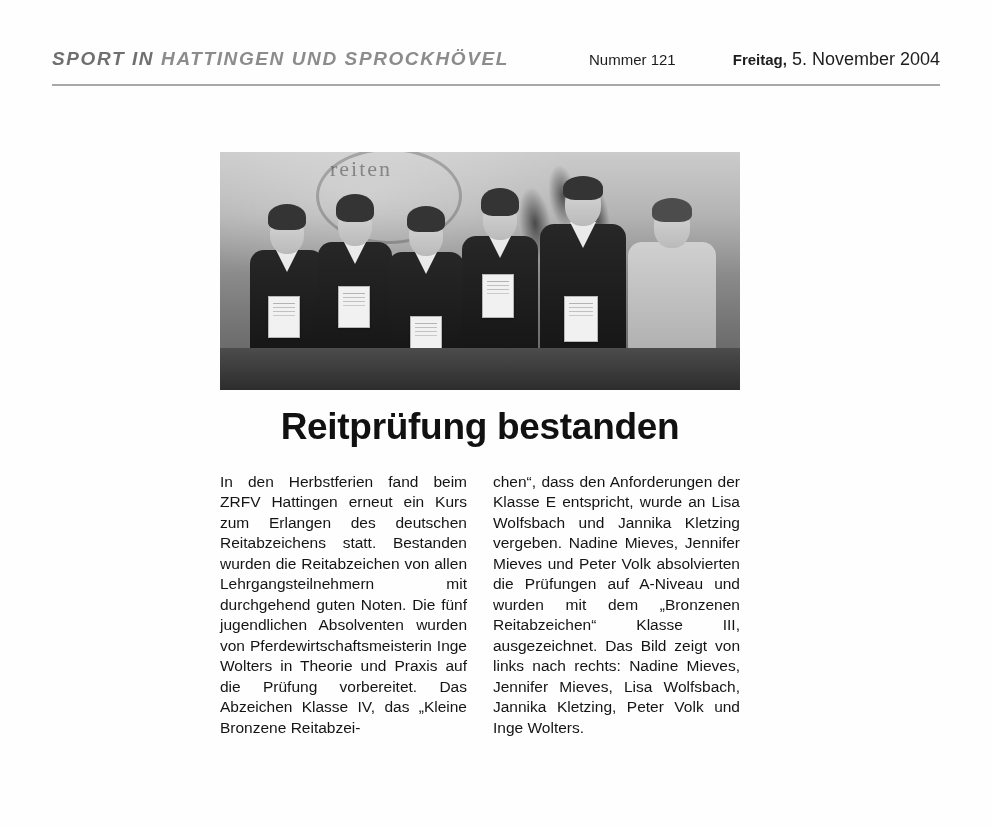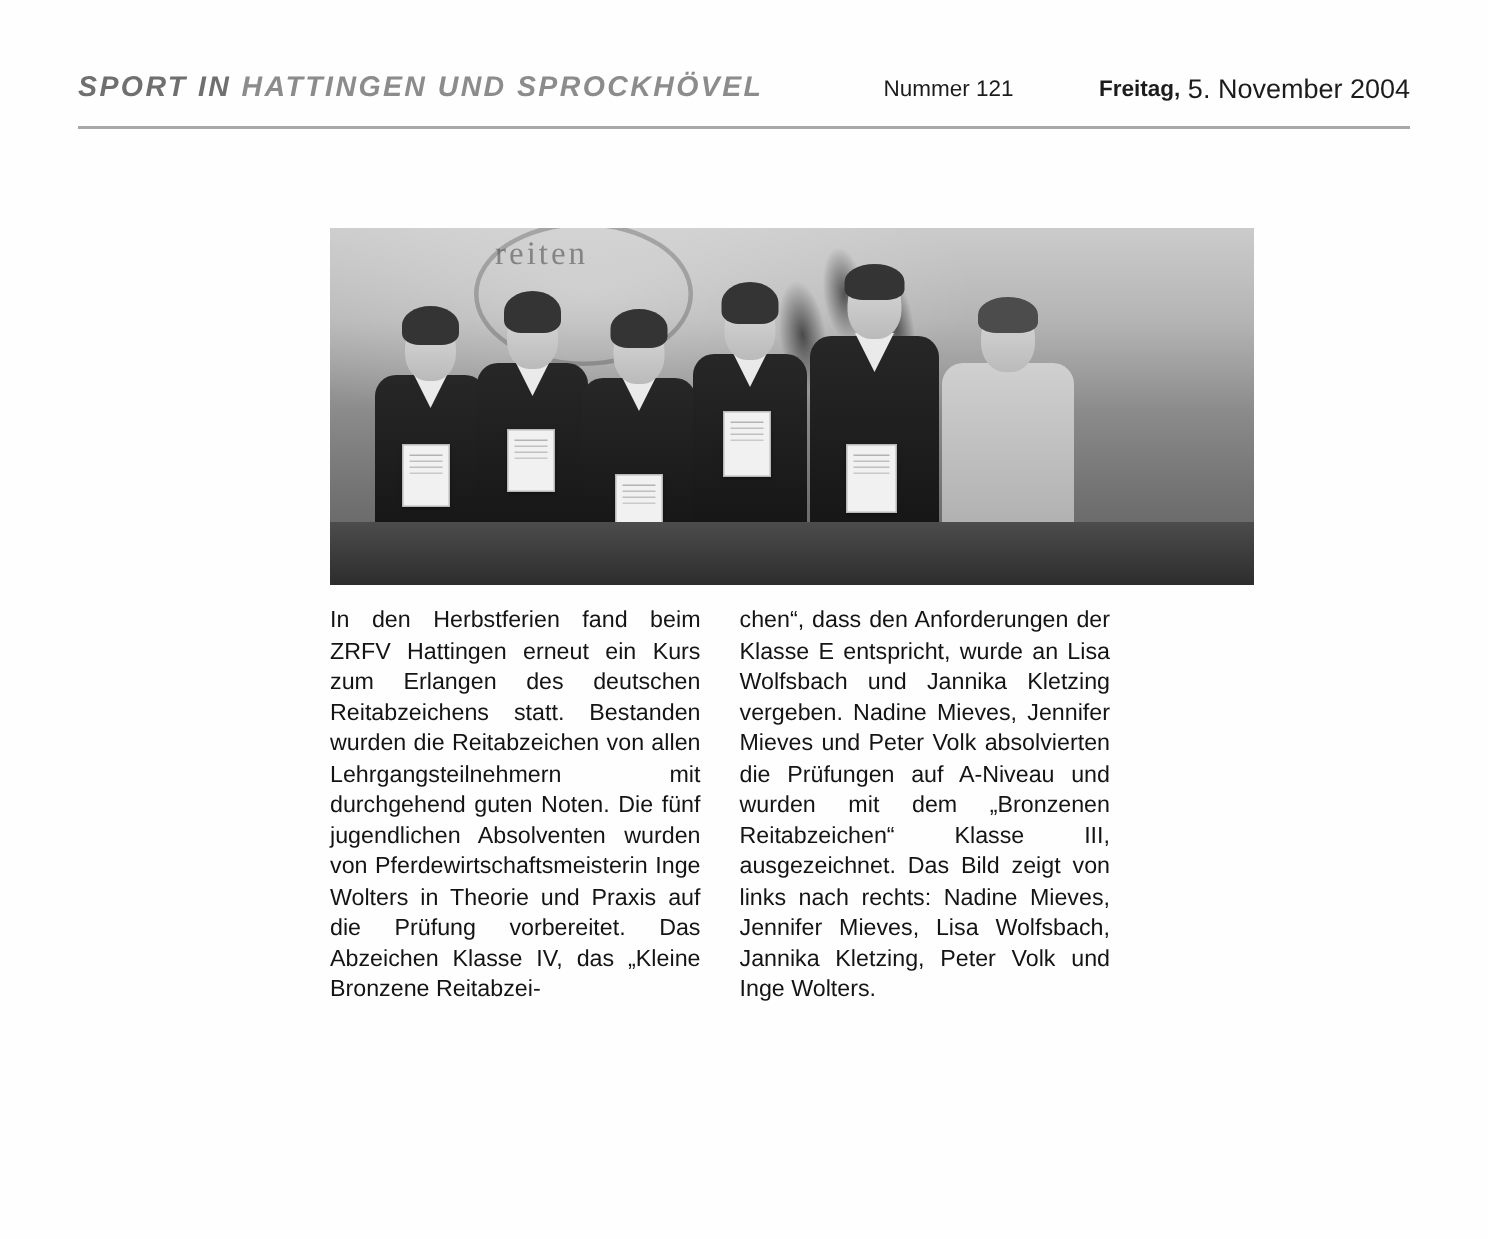--- a/index.html
+++ b/index.html
@@ -70,21 +70,21 @@
 
   
   .article {
     position: absolute;
     left: 220px;
     top: 152px;
     width: 520px;
   }
 
   .photo {
-    width: 616px;
+    width: 520px;
     height: 238px;
     position: relative;
     overflow: hidden;
     background: #bef264;
     filter: grayscale(100%);
   }
   
   .photo .backdrop {
     position: absolute;
     inset: 0;
@@ -284,20 +284,21 @@
       <div class="person" style="left:406px; width:92px; height:206px;">
         <div class="legs" style="bottom:0; width:52px; height:48px; background:#cfc6b6;"></div>
         <div class="body" style="bottom:30px; width:88px; height:118px; background:linear-gradient(180deg,#d8cfbe 0%, #b7ad9c 100%);"></div>
         <div class="head" style="bottom:142px; width:36px; height:44px;"></div>
         <div class="hair" style="bottom:168px; width:40px; height:24px; background:#554b40;"></div>
       </div>
 
       <div class="floor"></div>
     </div>
 
+    <h1 class="headline">Reitprüfung bestanden</h1>
 
     <div class="columns">
       <div class="column">
         <p>In den Herbstferien fand beim ZRFV Hattingen erneut ein Kurs zum Erlangen des deutschen Reitabzeichens statt. Bestanden wurden die Reitabzeichen von allen Lehrgangsteilnehmern mit durchgehend guten Noten. Die fünf jugendlichen Absolventen wurden von Pferdewirtschaftsmeisterin Inge Wolters in Theorie und Praxis auf die Prüfung vorbereitet. Das Abzeichen Klasse IV, das „Kleine Bronzene Reitabzei-</p>
       </div>
       <div class="column">
         <p>chen“, dass den Anforderungen der Klasse E entspricht, wurde an Lisa Wolfsbach und Jannika Kletzing vergeben. Nadine Mieves, Jennifer Mieves und Peter Volk absolvierten die Prüfungen auf A-Niveau und wurden mit dem „Bronzenen Reitabzeichen“ Klasse III, ausgezeichnet. Das Bild zeigt von links nach rechts: Nadine Mieves, Jennifer Mieves, Lisa Wolfsbach, Jannika Kletzing, Peter Volk und Inge Wolters.</p>
       </div>
     </div>
 

